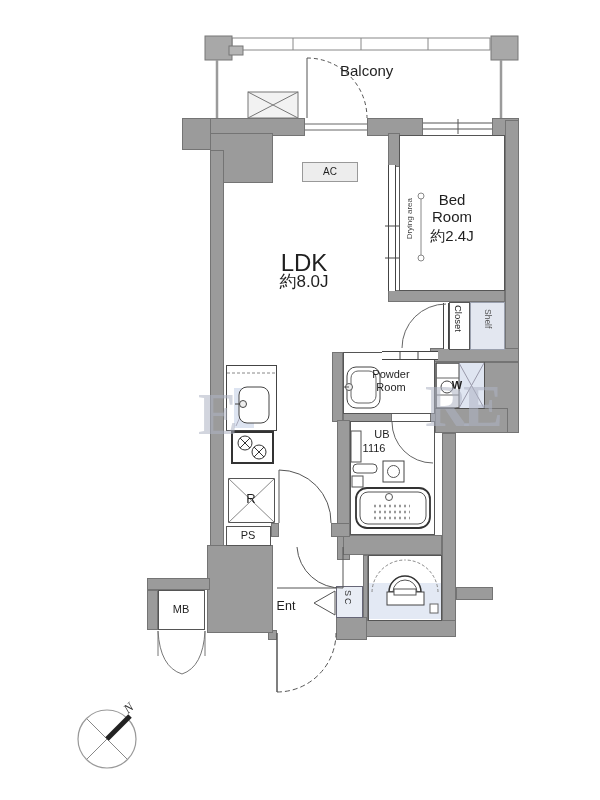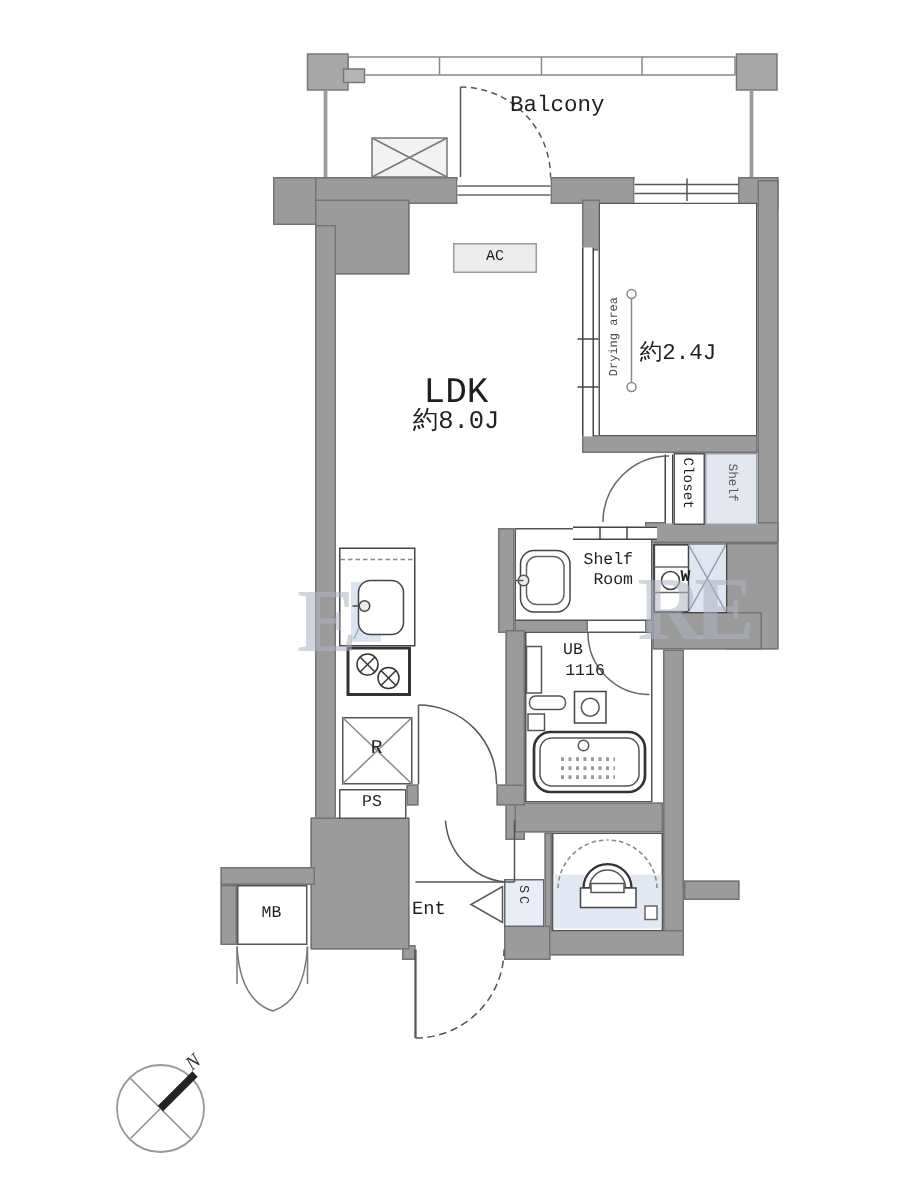--- a/index.html
+++ b/index.html
@@ -1,22 +1,22 @@
 <!DOCTYPE html>
 <html><head>
 <meta charset="utf-8">
 <style>
   html,body{margin:0;padding:0;background:#fff;}
   .plan{position:relative;width:600px;height:800px;background:#fff;overflow:hidden;
         font-family:"Liberation Sans",sans-serif;}
   .wall{position:absolute;background:#9b9b9b;border:1px solid #747474;box-sizing:border-box;}
   .box{position:absolute;background:#fff;border:1px solid #555;box-sizing:border-box;}
   .nob{border:none;}
-  .lbl{position:absolute;color:#1f1f1f;line-height:1.15;white-space:pre;z-index:30;font-family:Liberation Mono, monospace;}
-  .ctr{transform:translateX(-50%);text-align:right;white-space:normal;}
+  .lbl{position:absolute;color:#1f1f1f;line-height:1.15;white-space:pre;z-index:30;}
+  .ctr{transform:translateX(-50%);text-align:center;white-space:normal;}
   .v{writing-mode:vertical-rl;white-space:nowrap;}
   .vflip{writing-mode:vertical-rl;transform:rotate(180deg);white-space:nowrap;}
   svg.overlay{position:absolute;left:0;top:0;z-index:20;pointer-events:none;}
   .wm{position:absolute;z-index:40;pointer-events:none;font-family:"Liberation Serif",serif;
       font-size:60px;font-weight:bold;color:rgba(173,179,194,0.55);}
   .z10{z-index:10;}
 </style>
 </head>
 <body>
 
@@ -219,28 +219,29 @@
       <line x1="127" y1="719" x2="87" y2="759" stroke="#888"></line>
       <line x1="107" y1="739" x2="130" y2="716" stroke="#222" stroke-width="5"></line>
       <text x="128" y="714" font-size="13" font-family="Liberation Serif, serif" font-style="italic" fill="#333" transform="rotate(-40 128 714)">N</text>
     </g>
   </svg>
 
   <div class="lbl" style="left:340px;top:62px;font-size:15px">Balcony</div>
   <div class="lbl ctr" style="left:330px;top:166px;font-size:10px">AC</div>
   <div class="lbl ctr" style="left:304px;top:249px;font-size:24px">LDK</div>
   <div class="lbl ctr" style="left:304px;top:272px;font-size:17px">約8.0J</div>
+  <div class="lbl ctr" style="left:452px;top:191px;font-size:15px;width:66px">Bed Room</div>
   <div class="lbl ctr" style="left:452px;top:227px;font-size:15px">約2.4J</div>
   <div class="lbl vflip" style="left:405px;top:198px;font-size:8px;color:#444">Drying area</div>
   <div class="lbl v" style="left:452px;top:305px;font-size:9.5px">Closet</div>
   <div class="lbl v" style="left:482px;top:309px;font-size:8.5px;color:#555">Shelf</div>
-  <div class="lbl ctr" style="left:391px;top:368px;font-size:11px;width:62px">Shelf Room</div>
+  <div class="lbl ctr" style="left:391px;top:368px;font-size:11px;width:62px">Powder Room</div>
   <div class="lbl ctr" style="left:457px;top:379px;font-size:11px;font-weight:bold">W</div>
   <div class="lbl ctr" style="left:382px;top:428px;font-size:11px">UB</div>
-  <div class="lbl ctr" style="left:390px;top:442px;font-size:11px">1116</div>
+  <div class="lbl ctr" style="left:374px;top:442px;font-size:11px">1116</div>
   <div class="lbl ctr" style="left:251px;top:492px;font-size:13px">R</div>
   <div class="lbl ctr" style="left:248px;top:529px;font-size:11px">PS</div>
   <div class="lbl ctr" style="left:181px;top:603px;font-size:11px">MB</div>
   <div class="lbl ctr" style="left:286px;top:599px;font-size:12.5px">Ent</div>
   <div class="lbl v" style="left:343px;top:590px;font-size:9px;letter-spacing:2px;color:#333">SC</div>
 
   <div>
     <span class="wm" style="left:198px;top:380px">E</span>
     <span class="wm" style="left:425px;top:372px">R</span>
     <span class="wm" style="left:463px;top:372px">E</span>

